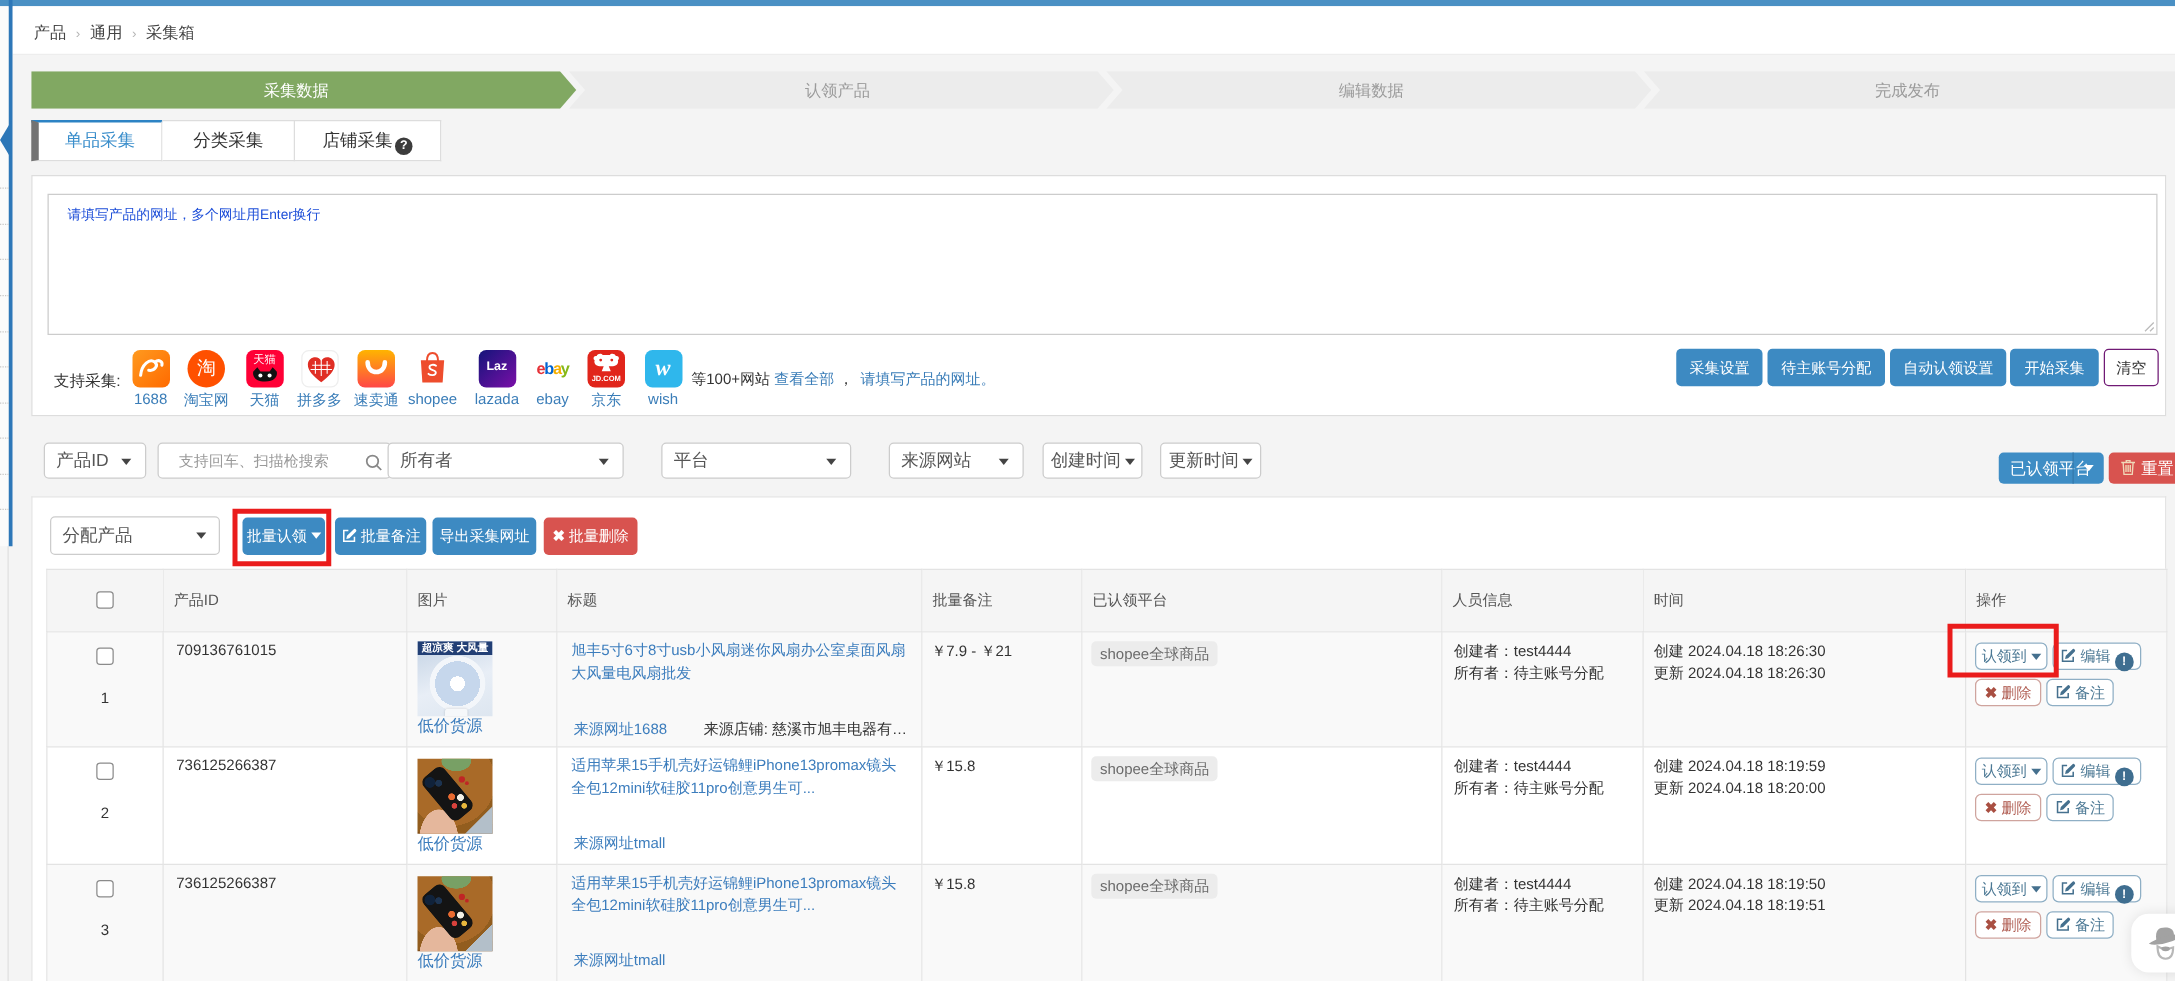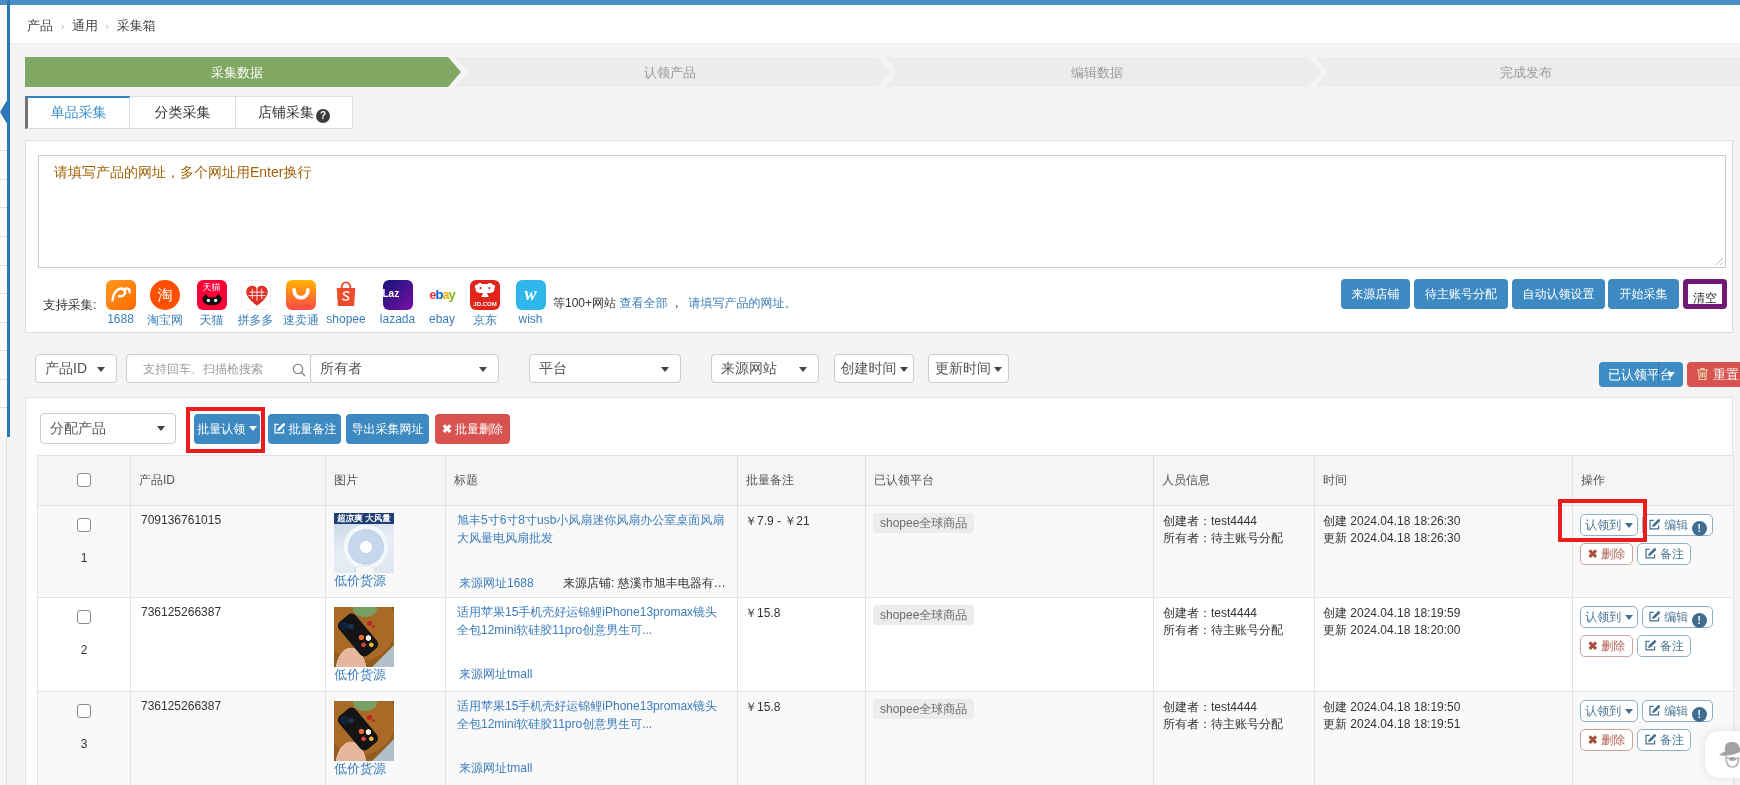--- a/index.html
+++ b/index.html
@@ -10,29 +10,29 @@
 .rail{left:0;top:5px;width:7px;height:780px;background:#fbfbfb}
 .railbot{left:0;top:437px;width:7px;height:348px;background:#f5f5f5;border-right:1px solid #e0e0e0}
 .blueline{left:7px;top:0;width:3px;height:437px;background:#2d77b8}
 .ltri{left:0;top:97px;width:0;height:0;border-top:15px solid transparent;border-bottom:15px solid transparent;border-right:9px solid #2d77b8}
 .dot{left:0;width:7px;height:1px;border-top:1px dotted #c8c8c8}
 .crumbbar{left:10px;top:5px;width:1730px;height:39px;background:#fff;border-bottom:1px solid #ededed}
 .crumb{left:27px;top:17px;color:#444;font-size:13px}
 .crumb .sep{color:#b5b5b5;margin:0 4px;font-size:11px}
 .tabs{left:25px;top:96px;height:33px;display:flex}
 .tab{height:33px;background:#fff;border:1px solid #ddd;border-left:none;line-height:31px;text-align:center;font-size:14px;color:#333}
-.tab1{width:105px;border-left:3px solid #737373;border-top:2px solid #2c83c4;color:#3a8ecb;line-height:29px}
+.tab1{width:105px;border-left:6px solid #737373;border-top:2px solid #2c83c4;color:#3a8ecb;line-height:29px}
 .tab2{width:106px}
 .tab3{width:117px}
 .qmark{display:inline-block;width:14px;height:14px;border-radius:50%;background:#3c3c3c;color:#fff;font-size:10px;line-height:14px;text-align:center;vertical-align:-1.5px;margin-left:2px;font-weight:bold}
 .panel1{left:25px;top:140px;width:1708px;height:193px;background:#fff;border:1px solid #ddd}
 .ta{left:38px;top:155px;width:1688px;height:113px;border:1px solid #ccc;background:#fff}
-.ta .ph{position:absolute;left:12px;top:8px;color:#a16207;font-size:14px}
+.ta .ph{position:absolute;left:12px;top:8px;color:#1d4ed8;font-size:11px}
 .btn{display:inline-block;text-align:center;border-radius:4px;font-size:12px;color:#fff;background:#3d8ac2;line-height:30px;height:30px}
-.btn-wh{background:#fff;color:#333;border:5px solid #701a75;line-height:28px}
+.btn-wh{background:#fff;color:#333;border:1px solid #701a75;line-height:28px}
 .sel{background:#fff;border:1px solid #ccc;border-radius:4px;height:29px;line-height:27px;color:#555;font-size:14px;padding-left:9px}
 .caret{display:inline-block;width:0;height:0;border-left:4px solid transparent;border-right:4px solid transparent;border-top:5px solid #444;vertical-align:1px}
 .caret-w{border-top-color:#fff}
 table.grid{border-collapse:collapse;table-layout:fixed;background:#fff}
 table.grid td,table.grid th{border:1px solid #e3e3e3;vertical-align:top;position:relative;font-weight:normal;text-align:left;font-size:12px;color:#333;padding:0}
 table.grid th{background:#f5f5f5;color:#555;height:50px;vertical-align:middle;padding-left:8px}
 .cb{display:inline-block;width:14px;height:14px;border:1.5px solid #8b8b8b;border-radius:3px;background:#fff}
 .link{color:#3c7dbd;text-decoration:none}
 .pill{display:inline-block;background:#ececec;border-radius:4px;color:#6b6b6b;padding:0 7px;font-size:12px;height:20px;line-height:20px}
 .obtn{position:absolute;height:22px;border:1px solid #8fafc5;border-radius:5px;background:#fff;color:#4b7894;font-size:12px;line-height:20px;text-align:center}
@@ -132,21 +132,21 @@
     </div>
 <div class="pitem" style="left:331px">
       <div class="picon" style="background:#fff"><svg width="30" height="30" viewBox="0 0 37 37">
           <path d="M13 11 C13 5,15 3,18.5 3 C22 3,24 5,24 11" stroke="#ee4d2d" stroke-width="2" fill="none"></path>
           <path d="M7 10 H30 L28.5 32 H8.5 Z" fill="#ee4d2d"></path>
           <path d="M22 15.5 C20 14,15.5 14.2,15.5 17 C15.5 20.5,22 19,21.8 22.5 C21.6 25.5,16.5 25.3,14.5 23.5" stroke="#fff" stroke-width="1.8" fill="none" stroke-linecap="round"></path>
         </svg></div>
       <div class="plab">shopee</div>
     </div>
 <div class="pitem" style="left:382.5px">
-      <div class="picon" style="background:linear-gradient(135deg,#14147a,#7a0fa8);color:#fff;">
+      <div class="picon" style="background:linear-gradient(135deg,#14147a,#7a0fa8);color:#fff;text-align:center">
         <div style="font-size:10px;font-weight:bold;margin-top:8px">Laz</div>
       </div>
       <div class="plab">lazada</div>
     </div>
 <div class="pitem" style="left:427px">
       <div class="picon" style="background:#fff;text-align:center"><span style="font-size:13px;font-weight:bold;letter-spacing:-1px;line-height:30px"><span style="color:#e53238">e</span><span style="color:#0064d2">b</span><span style="color:#f5af02">a</span><span style="color:#86b817">y</span></span></div>
       <div class="plab">ebay</div>
     </div>
 <div class="pitem" style="left:470px">
       <div class="picon" style="background:#e1251b"><svg width="30" height="21" viewBox="0 0 37 26">
@@ -156,21 +156,21 @@
         </svg><div style="color:#fff;font-size:6px;text-align:center;font-weight:bold;margin-top:-3px">JD.COM</div></div>
       <div class="plab">京东</div>
     </div>
 <div class="pitem" style="left:515.5px">
       <div class="picon" style="background:#2fb7ec;text-align:center"><span style="color:#fff;font-size:18px;font-weight:bold;line-height:28px;font-family:'Liberation Serif',serif;font-style:italic">w</span></div>
       <div class="plab">wish</div>
     </div>
 </div>
 <div class="abs" style="left:553px;top:295px;font-size:12px"><span>等100+网站 </span><a style="color:#3a7db8;text-decoration:none">查看全部</a><span> ，  </span><a style="color:#3a7db8;text-decoration:none">请填写产品的网址。</a></div>
 
-<div class="abs btn" style="left:1341px;top:279px;width:69px">来源店铺</div>
+<div class="abs btn" style="left:1341px;top:279px;width:69px">采集设置</div>
 <div class="abs btn" style="left:1414px;top:279px;width:94px">待主账号分配</div>
 <div class="abs btn" style="left:1512px;top:279px;width:93px">自动认领设置</div>
 <div class="abs btn" style="left:1608px;top:279px;width:71px">开始采集</div>
 <div class="abs btn btn-wh" style="left:1683px;top:279px;width:44px">清空</div>
 
 <div class="abs sel" style="left:35px;top:354px;width:82px">产品ID<span class="caret" style="position:absolute;right:11px;top:12px"></span></div>
 <div class="abs sel" style="left:126px;top:354px;width:187px;color:#9a9a9a;font-size:12px;line-height:28px;padding-left:16px">支持回车、扫描枪搜索
 <svg style="position:absolute;right:6px;top:8px" width="14" height="14">
       <circle cx="6" cy="6" r="4.6" stroke="#888" stroke-width="1.4" fill="none"></circle>
       <line x1="9.5" y1="9.5" x2="13" y2="13" stroke="#888" stroke-width="1.4"></line>

